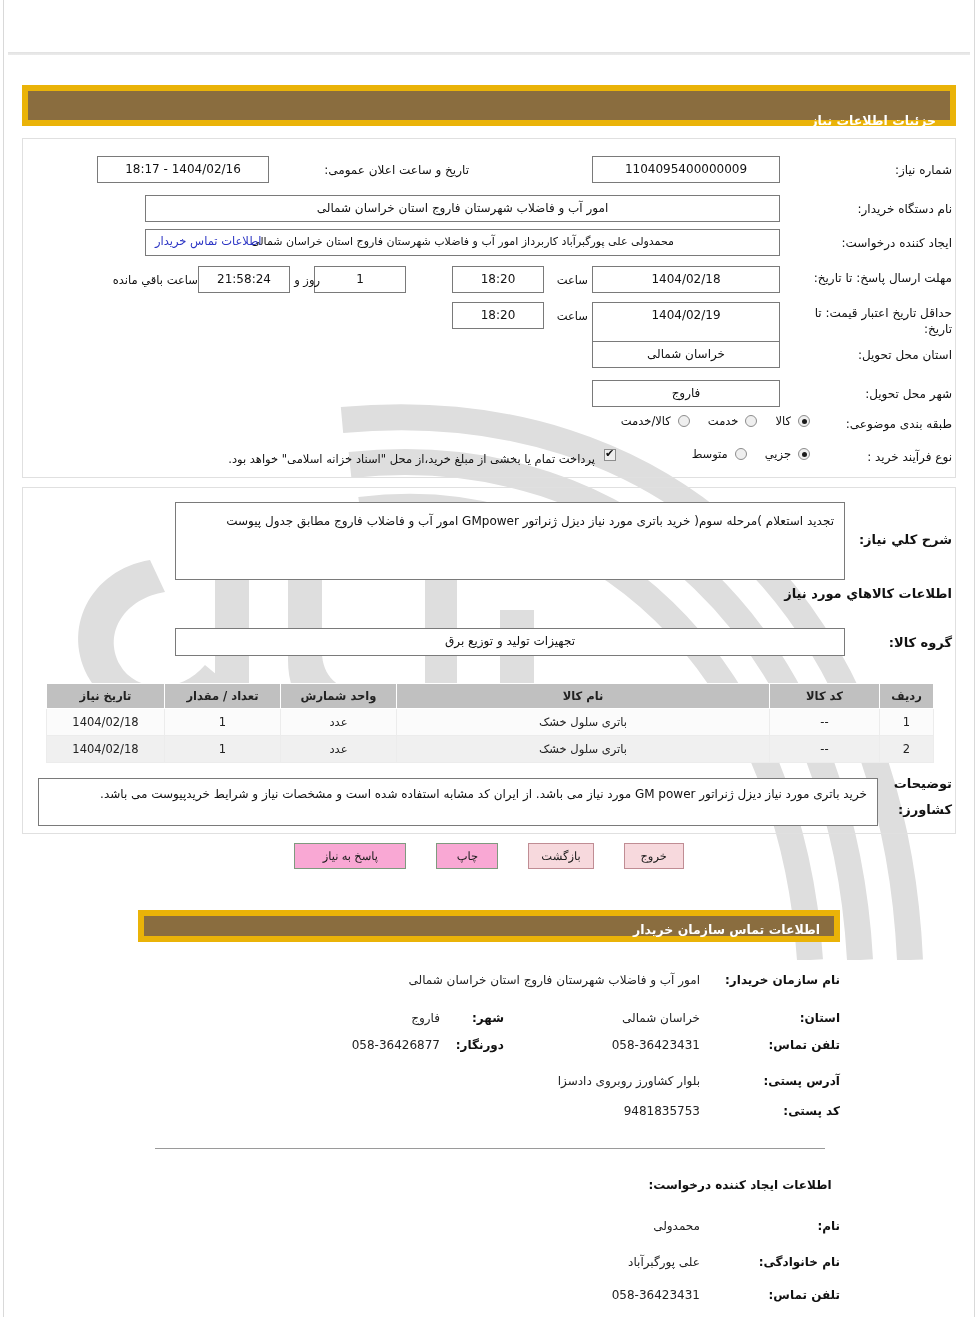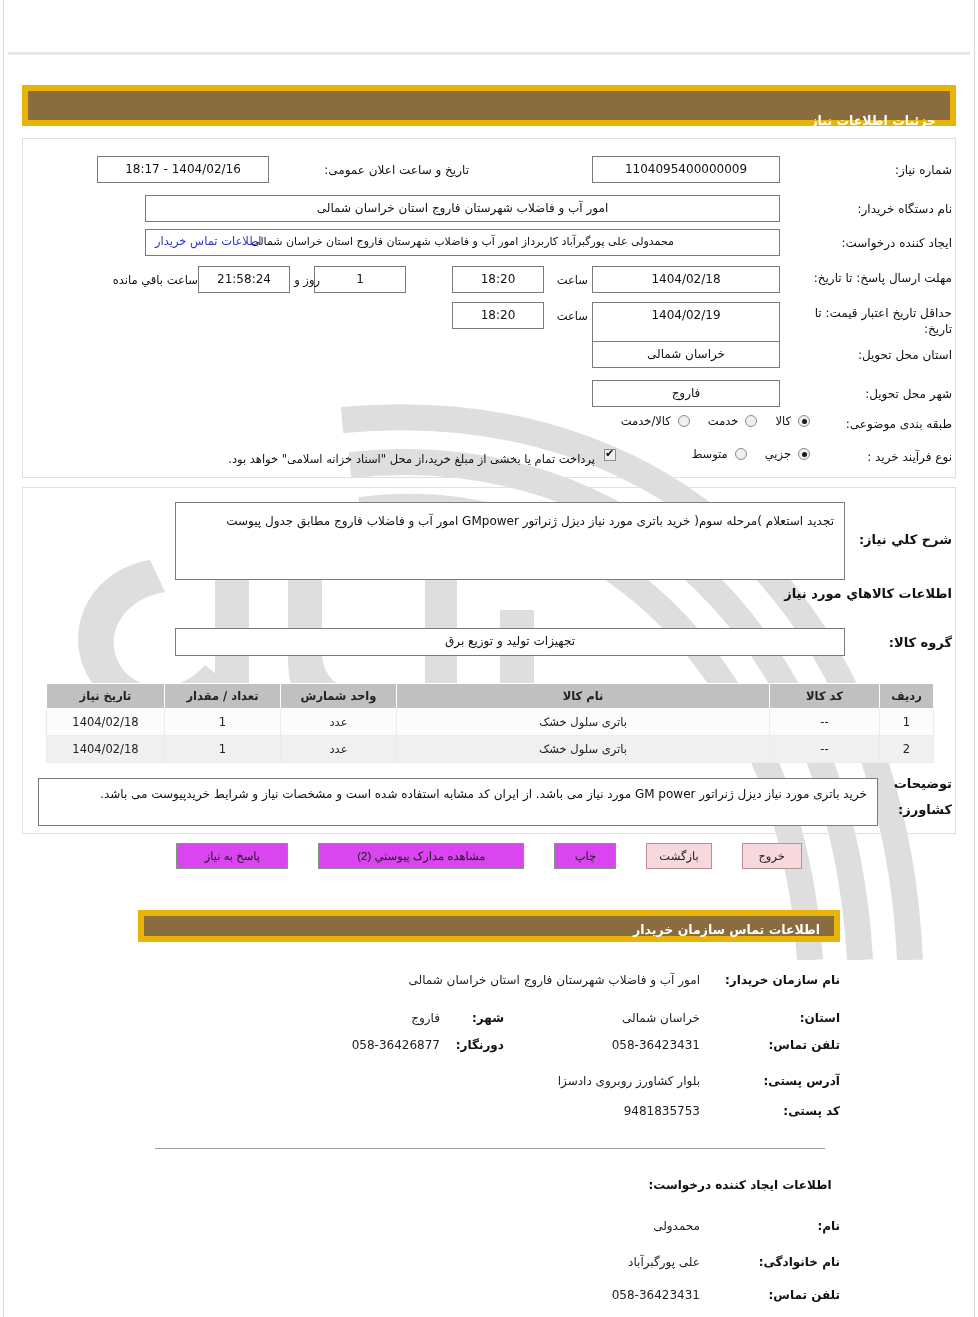--- a/index.html
+++ b/index.html
@@ -138,21 +138,21 @@
     padding: 6px 4px; text-align: center;
     background: #fbfbfb;
   }
   .goods-table tr.alt td { background: #f0f0f0; }
 
   
   .btn-row { position: absolute; left: 0; top: 843px; width: 978px;
              display: flex; flex-direction: row-reverse; justify-content: center; gap: 30px; }
   .btn {
     border: 1px solid #7f9a7f;
-    background: #d946ef;
+    background: #f9a8d4;
     font-size: 11.5px;
     color: #1a1a1a;
     padding: 5px 12px;
     text-align: center;
     min-width: 86px;
     cursor: pointer;
   }
   .btn.danger { background: #f7d9dd; border-color: #c08d94; }
 
   
@@ -289,21 +289,20 @@
       </tr>
     </tbody>
   </table>
 
   <div class="fld-label bold" style="left:888px; top:776px; width:64px;">توضیحات</div>
   <div class="fld-label bold" style="left:888px; top:802px; width:64px;">کشاورز:</div>
   <div class="inputbox wrap" style="left:38px; top:778px; width:840px; height:48px; text-align:right; line-height:20px; padding:5px 10px;">خرید باتری مورد نیاز دیزل ژنراتور GM power مورد نیاز می باشد. از ایران کد مشابه استفاده شده است و مشخصات نیاز و شرایط خریدپیوست می باشد.</div>
 
   <div class="btn-row">
     <button class="btn" style="min-width:112px;">پاسخ به نیاز</button>
-    <button class="btn" style="min-width:206px;">مشاهده مدارک پیوستي (2)</button>
     <button class="btn" style="min-width:62px;">چاپ</button>
     <button class="btn danger" style="min-width:60px;">بازگشت</button>
     <button class="btn danger" style="min-width:60px;">خروج</button>
   </div>
 
   <div class="section-bar bar-contact">اطلاعات تماس سازمان خریدار</div>
 
   <div class="info-row info-key" style="left:712px; top:973px; width:128px; text-align:right;">نام سازمان خریدار:</div>
   <div class="info-row info-val" style="left:330px; top:973px; width:370px; text-align:right;">امور آب و فاضلاب شهرستان فاروج استان خراسان شمالی</div>
 

